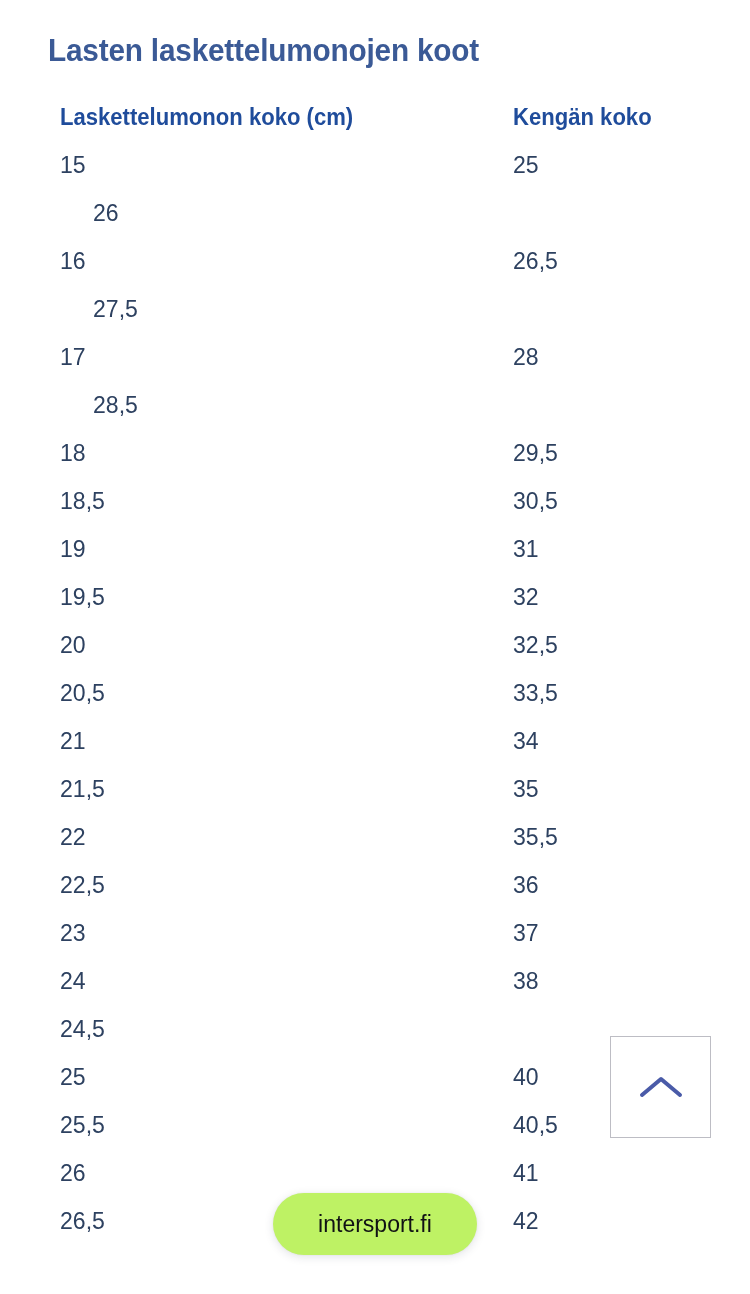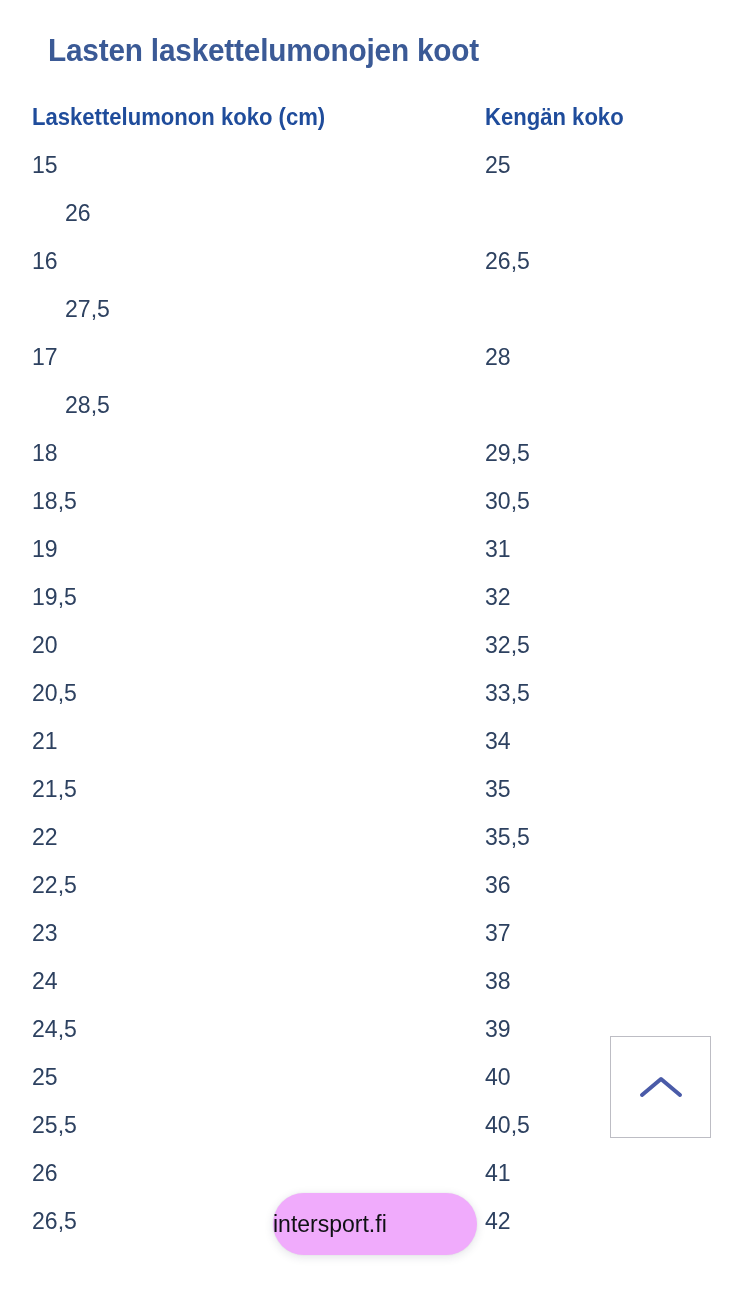--- a/index.html
+++ b/index.html
@@ -34,21 +34,21 @@
     color: #3b5a96;
     line-height: 44px;
     white-space: nowrap;
     transform: scaleX(0.96);
     transform-origin: left center;
   }
 
   
   .size-table {
     position: absolute;
-    left: 32px;
+    left: 60px;
     top: 100px;
     width: 654px;
   }
   .t-row {
     display: flex;
     align-items: flex-start;
     height: 48px;
   }
   .t-row.head {
     height: 48px;
@@ -103,26 +103,26 @@
   }
 
   
   .domain-pill {
     position: absolute;
     left: 273px;
     top: 1193px;
     width: 204px;
     height: 62px;
     border-radius: 31px;
-    background: #f0abfc;
+    background: #bef264;
     box-shadow: 0 2px 10px rgba(30, 35, 60, 0.13),
                 0 0 2px rgba(30, 35, 60, 0.07);
     display: flex;
     align-items: center;
-    justify-content: flex-start;
+    justify-content: center;
   }
   .domain-pill-label {
     font-size: 23px;
     color: #101114;
     line-height: 28px;
     white-space: nowrap;
   }
 </style>
 </head>
 <body>
@@ -273,23 +273,20 @@
             <div class="td">24</div>
           </div>
           <div class="c2">
             <div class="td">38</div>
           </div>
         </div>
         <div class="t-row">
           <div class="c1">
             <div class="td">24,5</div>
           </div>
-          <div class="c2">
-            <div class="td">39</div>
-          </div>
         </div>
         <div class="t-row">
           <div class="c1">
             <div class="td">25</div>
           </div>
           <div class="c2">
             <div class="td">40</div>
           </div>
         </div>
         <div class="t-row">

